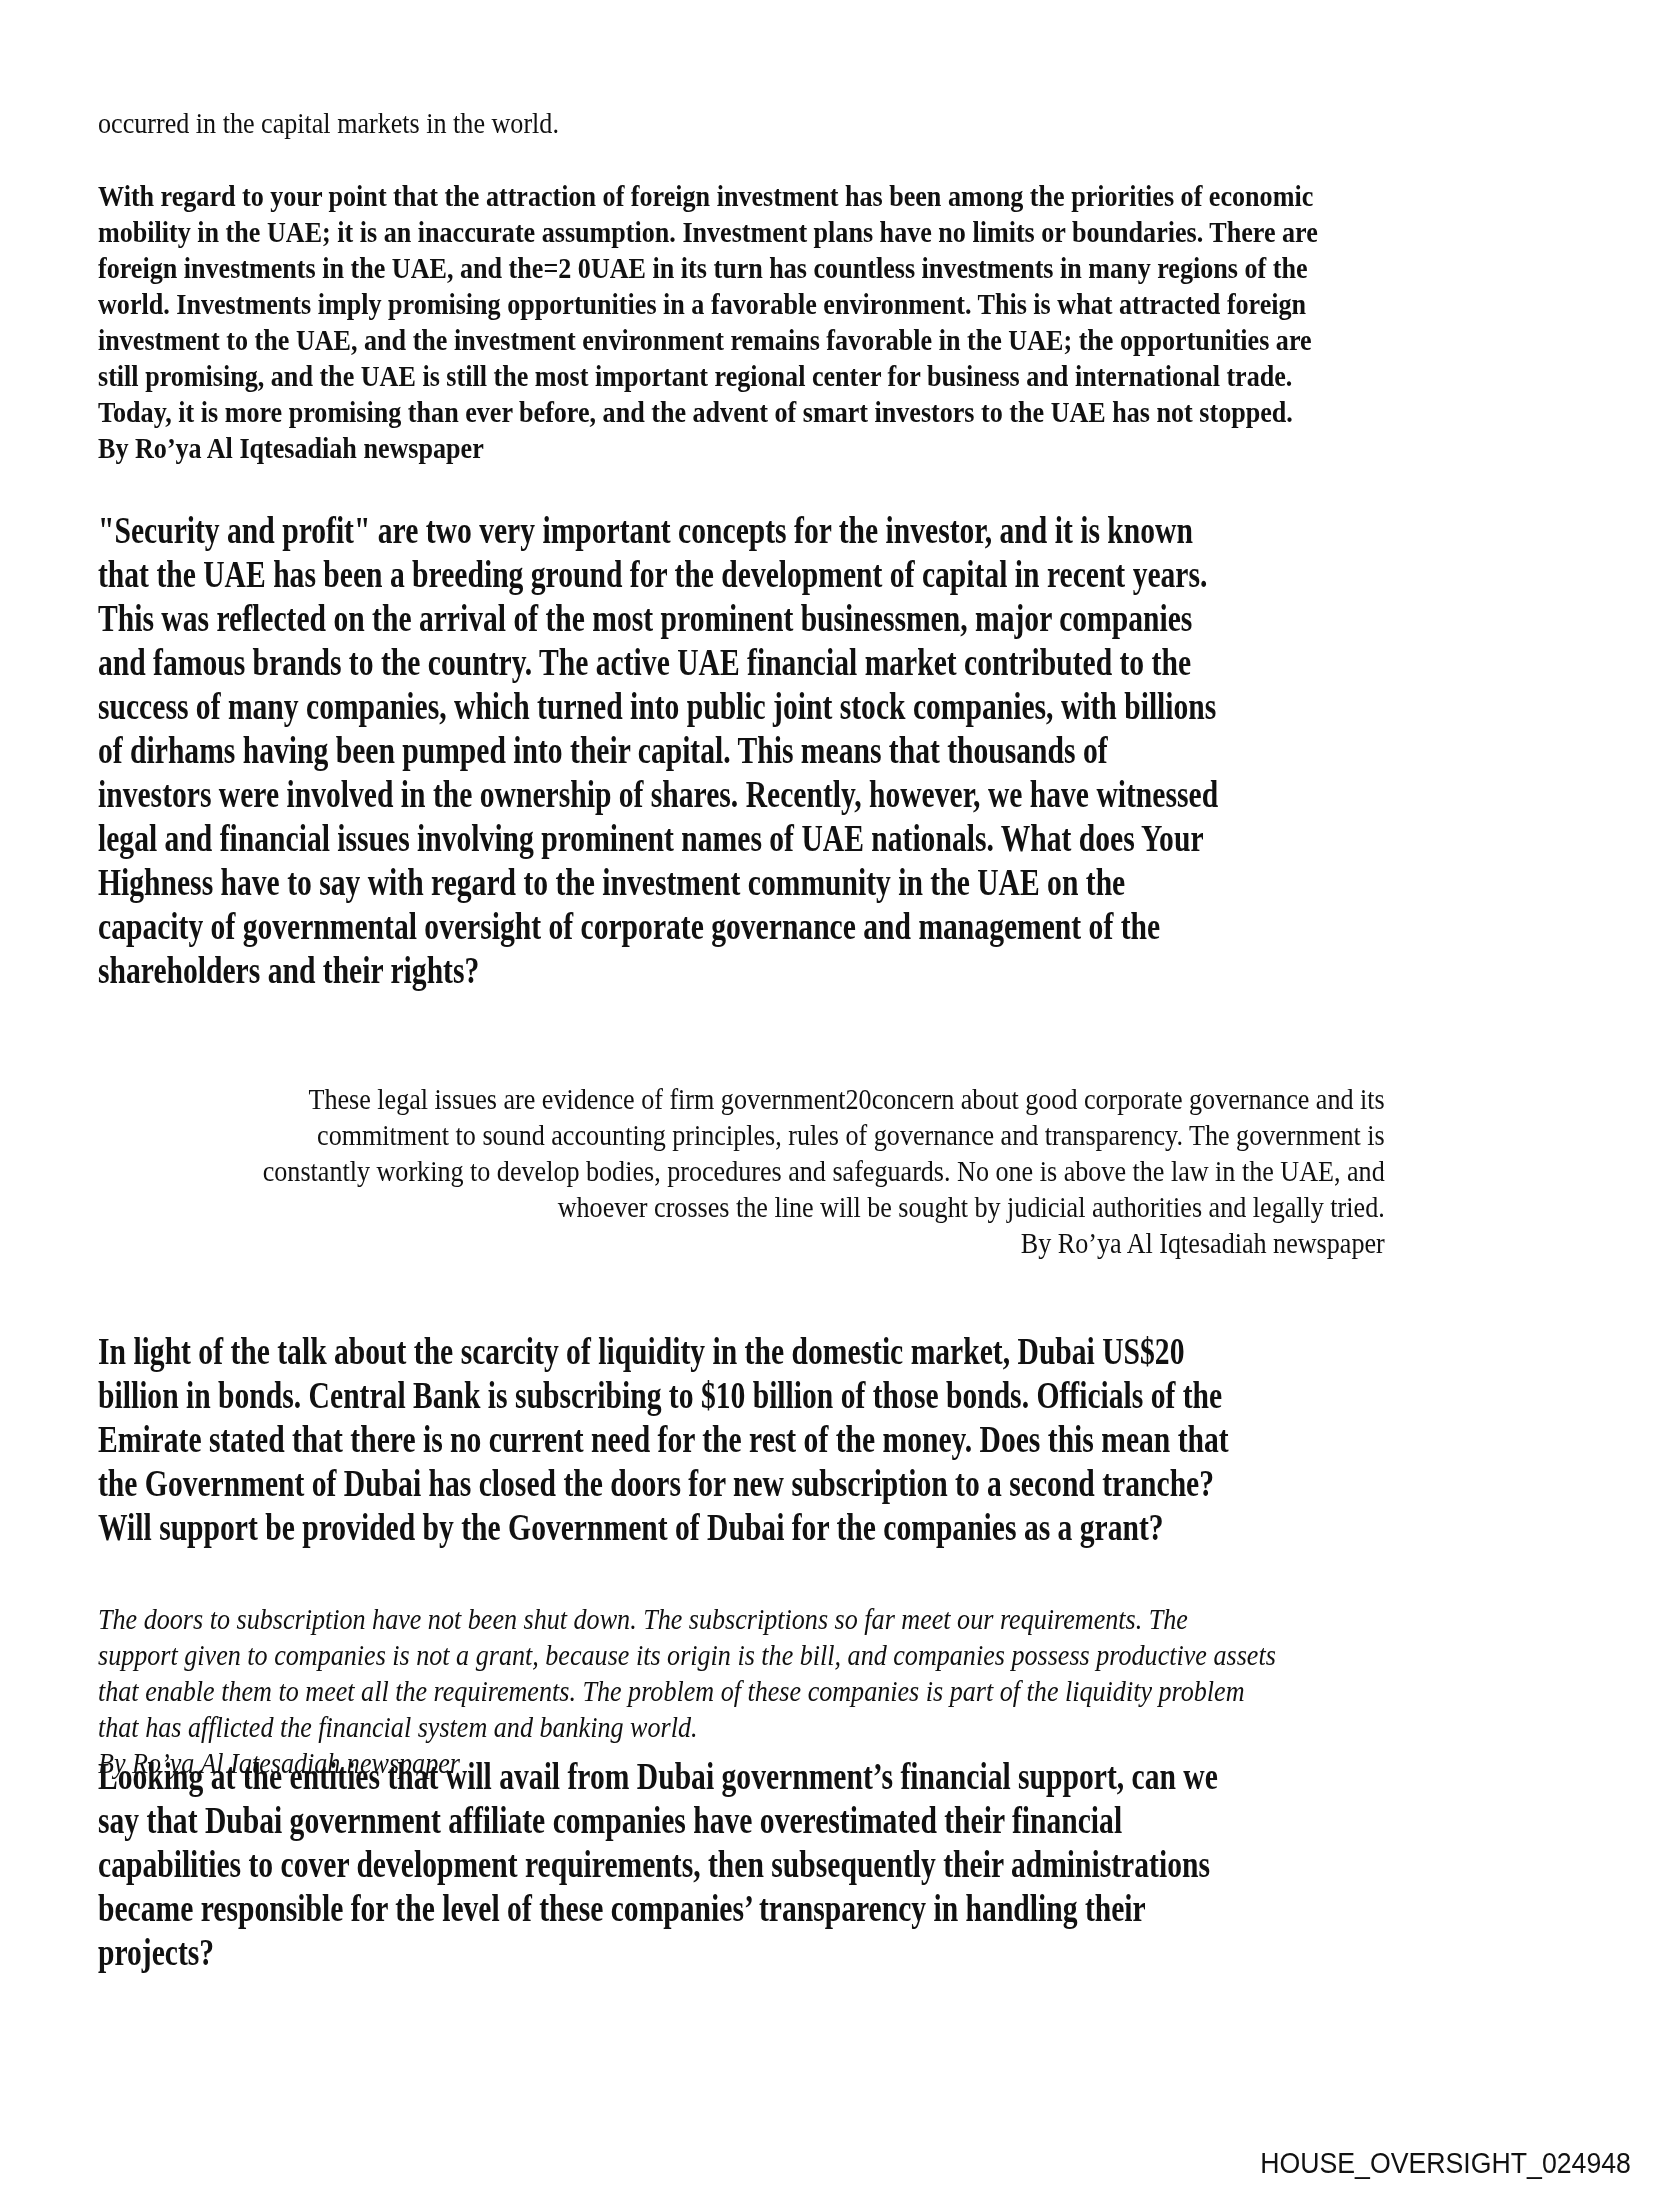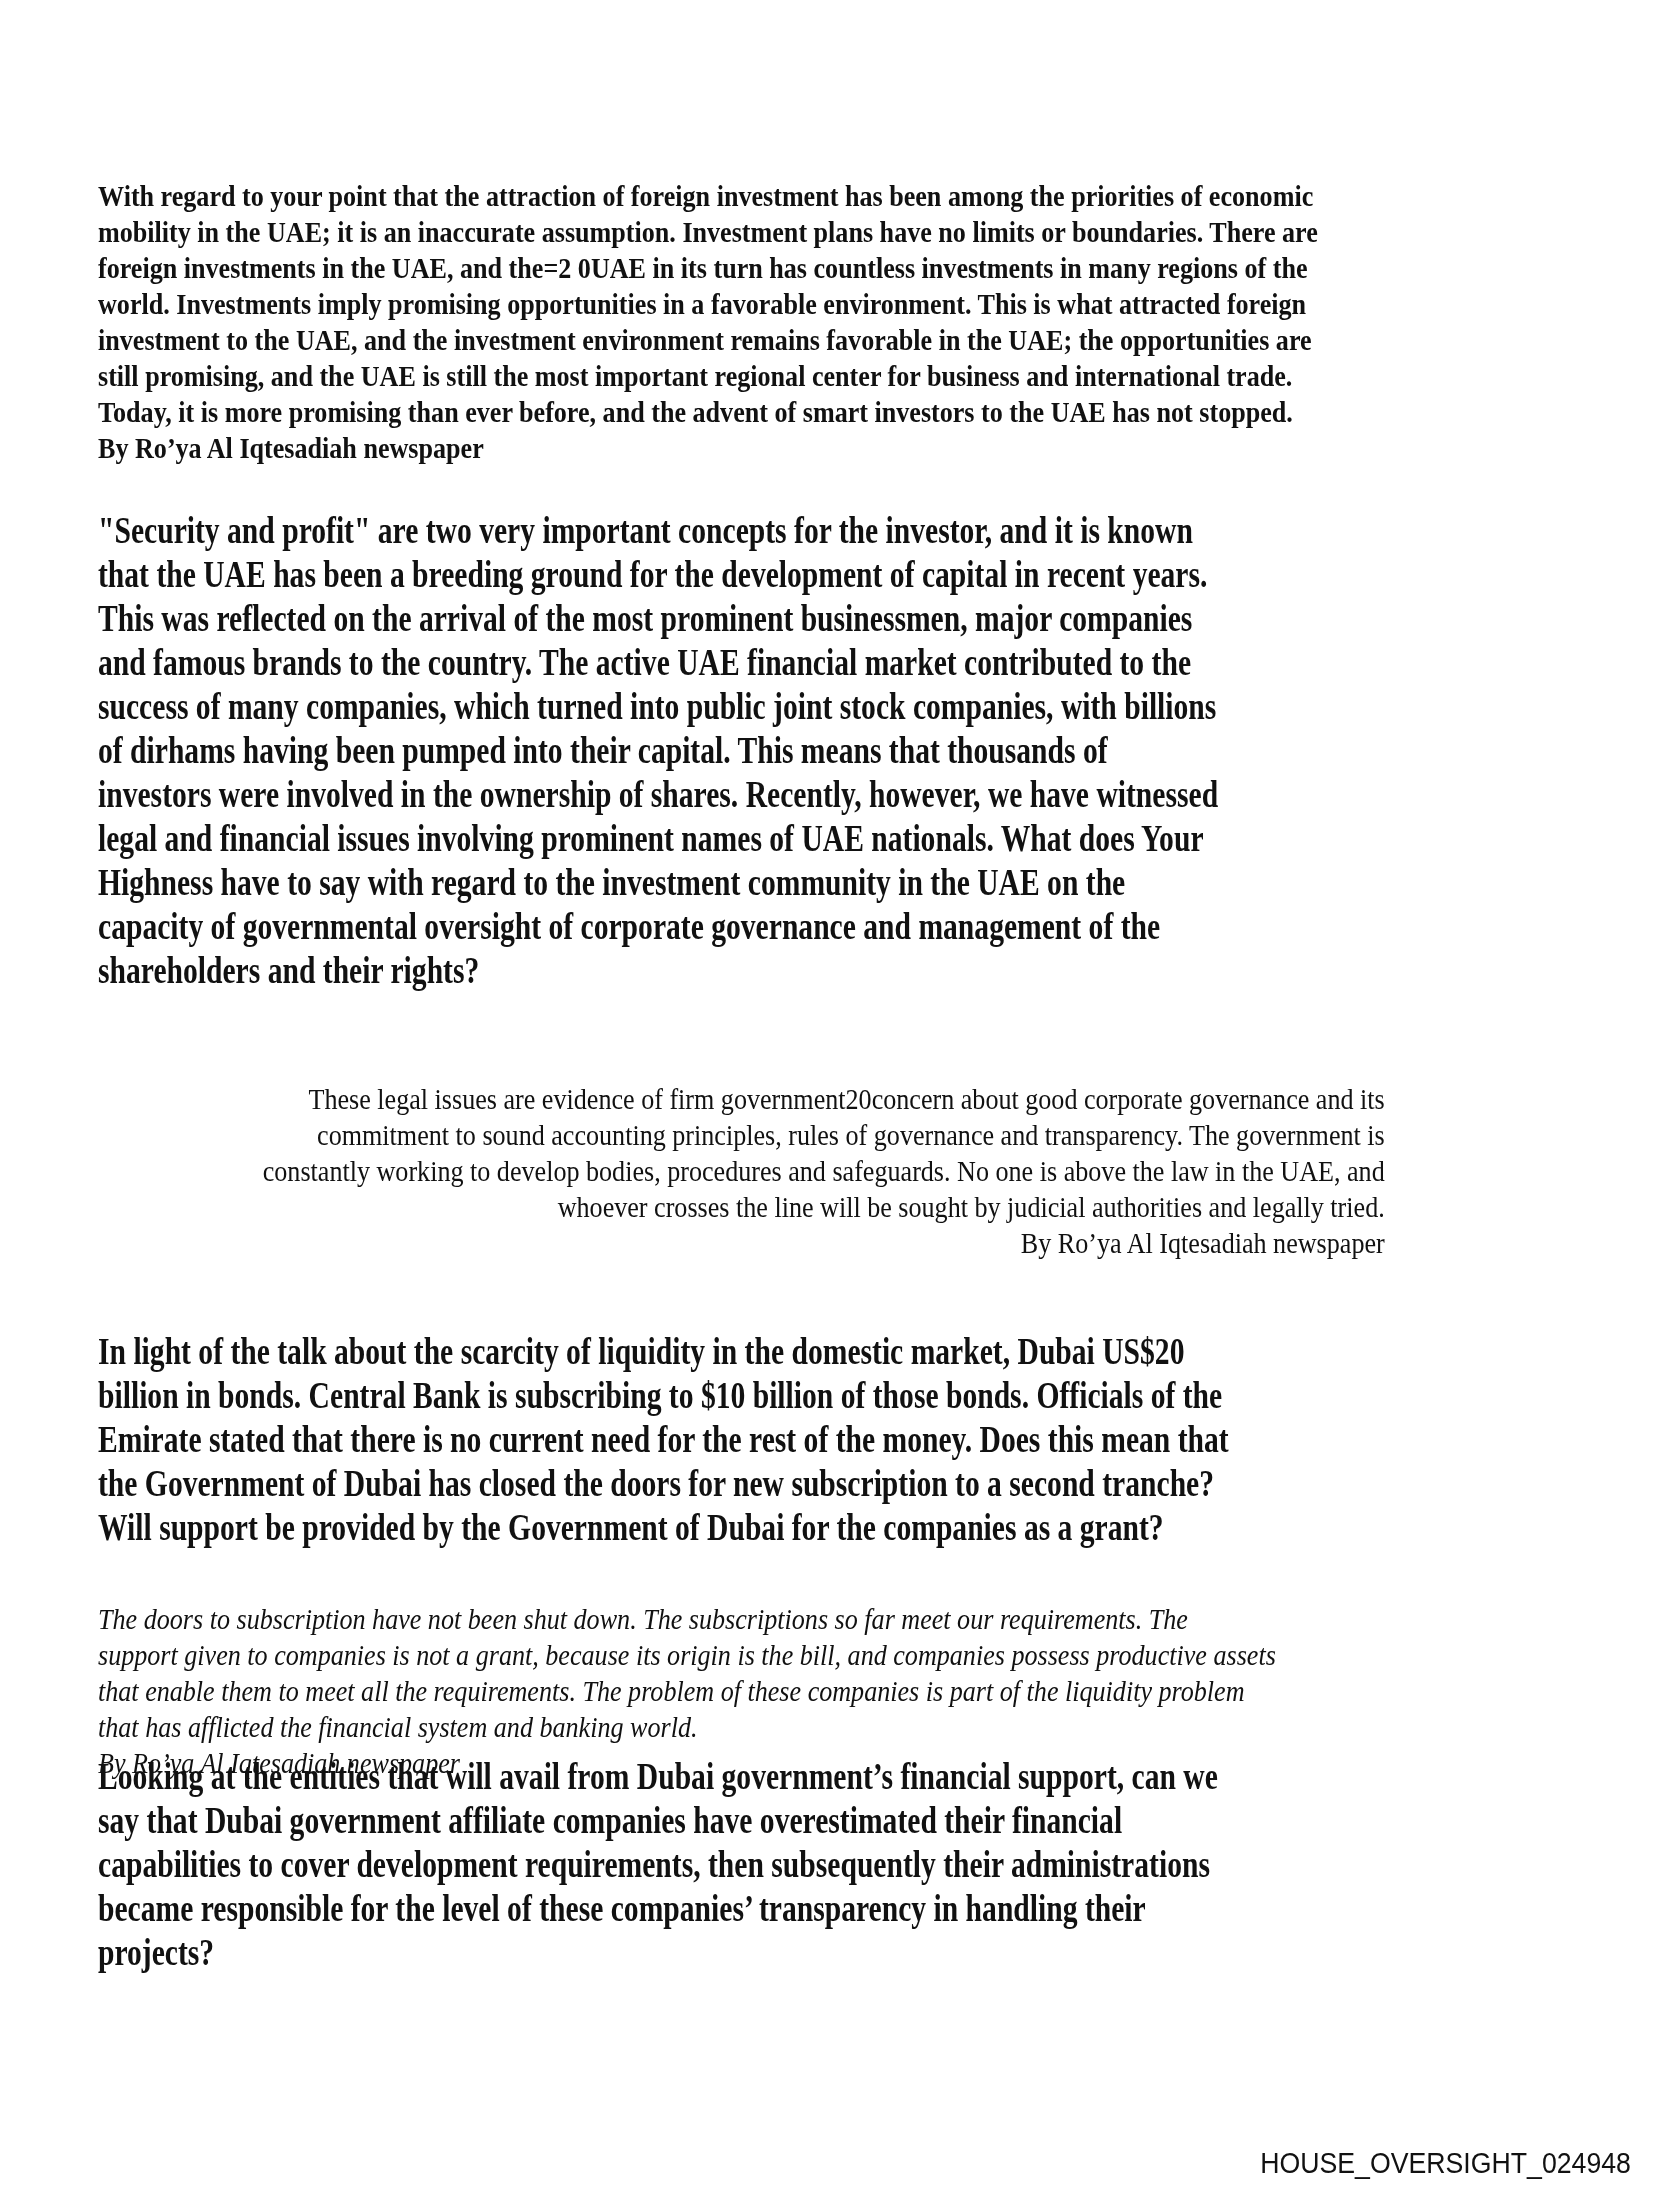--- a/index.html
+++ b/index.html
@@ -23,20 +23,23 @@
     font-family: "Liberation Sans", "DejaVu Sans", sans-serif;
     font-size: 29px; letter-spacing: 0px;
     transform: scaleX(0.92); transform-origin: 100% 0;
   }
 </style>
 </head>
 <body>
 
 <div class="page">
 
+  <div class="block reg" style="top:105px;">
+    <span class="line">occurred in the capital markets in the world.</span>
+  </div>
 
   <div class="block reg" style="top:178px;font-weight:bold;">
     <span class="line">With regard to your point that the attraction of foreign investment has been among the priorities of economic</span>
     <span class="line">mobility in the UAE; it is an inaccurate assumption. Investment plans have no limits or boundaries. There are</span>
     <span class="line">foreign investments in the UAE, and the=2 0UAE in its turn has countless investments in many regions of the</span>
     <span class="line">world. Investments imply promising opportunities in a favorable environment. This is what attracted foreign</span>
     <span class="line">investment to the UAE, and the investment environment remains favorable in the UAE; the opportunities are</span>
     <span class="line">still promising, and the UAE is still the most important regional center for business and international trade.</span>
     <span class="line">Today, it is more promising than ever before, and the advent of smart investors to the UAE has not stopped.</span>
     <span class="line">By Ro’ya Al Iqtesadiah newspaper</span>

